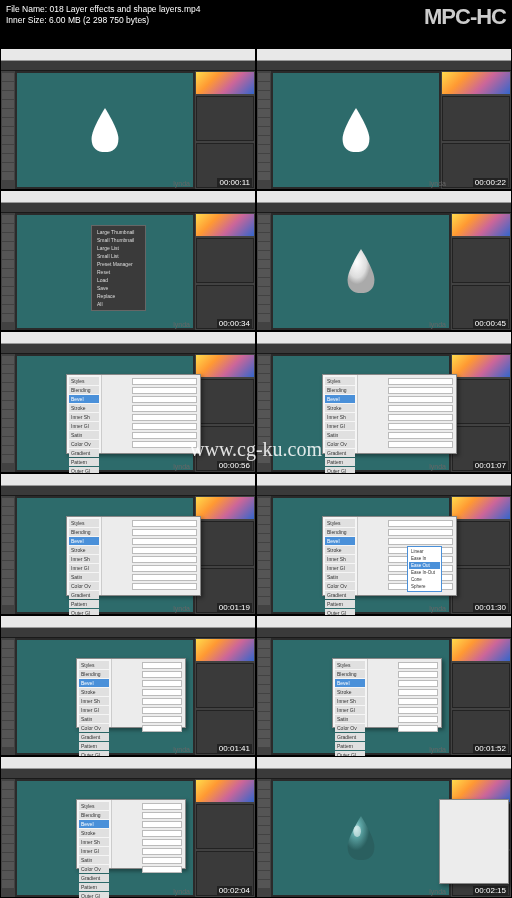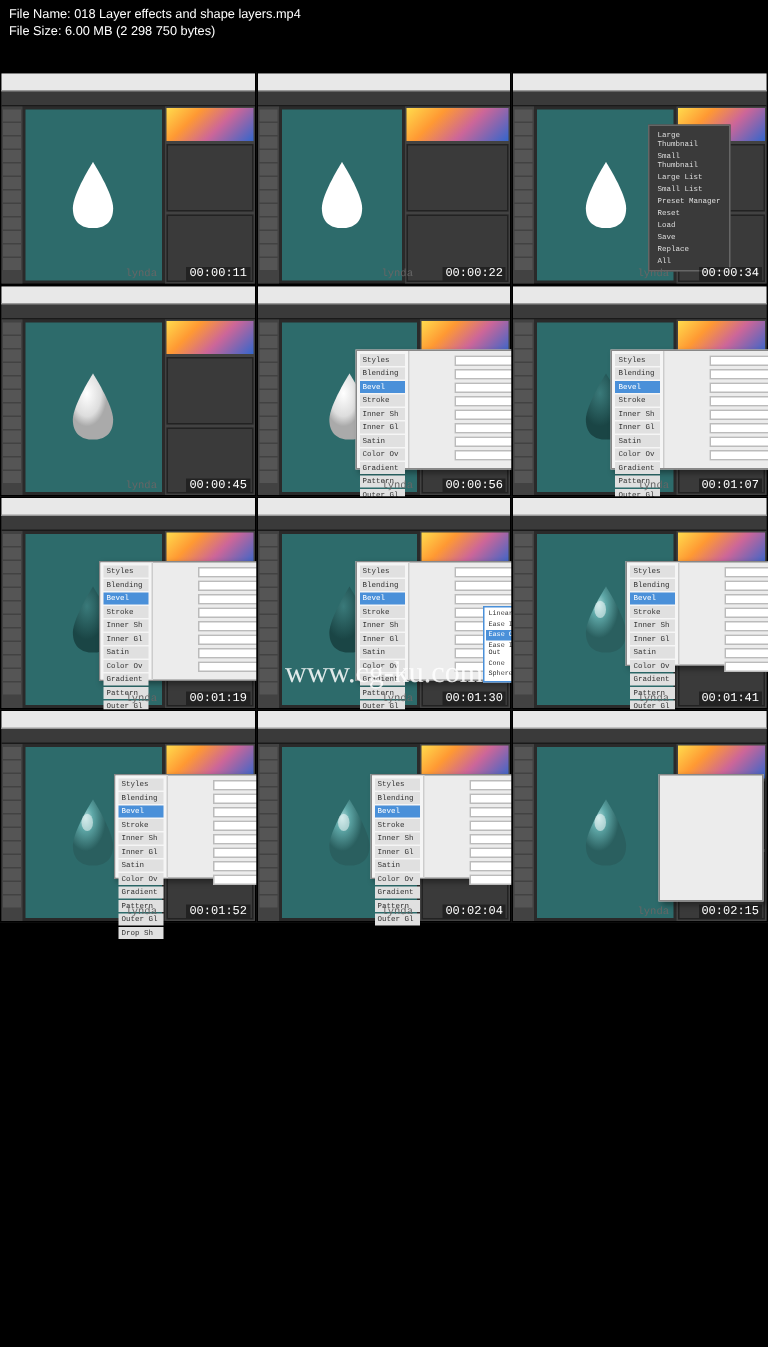--- a/index.html
+++ b/index.html
@@ -21,24 +21,23 @@
     padding: 4px 6px;
     display: flex;
     justify-content: space-between;
   }
   .info-left { line-height: 11px; font-size: 8.5px; }
   .info-right { font-size: 22px; font-weight: bold; color: #ccc; letter-spacing: -1px; }
   .grid {
     position: absolute;
     top: 48px; left: 0; right: 0; bottom: 0;
     display: grid;
-    grid-template-columns: 1fr 1fr 1fr;
+    grid-template-columns: 1fr 1fr;
     grid-template-rows: repeat(6, 1fr);
     background: #000;
-    font-family: Liberation Mono, monospace;
   }
   .frame {
     background: #2a2a2a;
     position: relative;
     border: 1px solid #000;
     display: flex;
     flex-direction: column;
   }
   .menubar {
     height: 12px;
@@ -187,22 +186,23 @@
     font-size: 7px;
     color: #666;
   }
 </style>
 </head>
 <body>
 
 <div class="info-bar">
   <div class="info-left">
     <div><span>File Name:</span> <span>018 Layer effects and shape layers.mp4</span></div>
-    <div><span>File Size:</span> <span>6.00 MB (2 298 750 bytes)</span></div>
-  </div>
+    <div><span>Inner Size:</span> <span>6.00 MB (2 298 750 bytes)</span></div>
+  </div>
+  <div class="info-right">MPC-HC</div>
 </div>
 
 <div class="grid">
     <div class="frame">
     <div class="menubar"></div>
     <div class="topbar"></div>
     <div class="workspace">
       <div class="tools-left">
           <div class="tool"></div>
           <div class="tool"></div>

